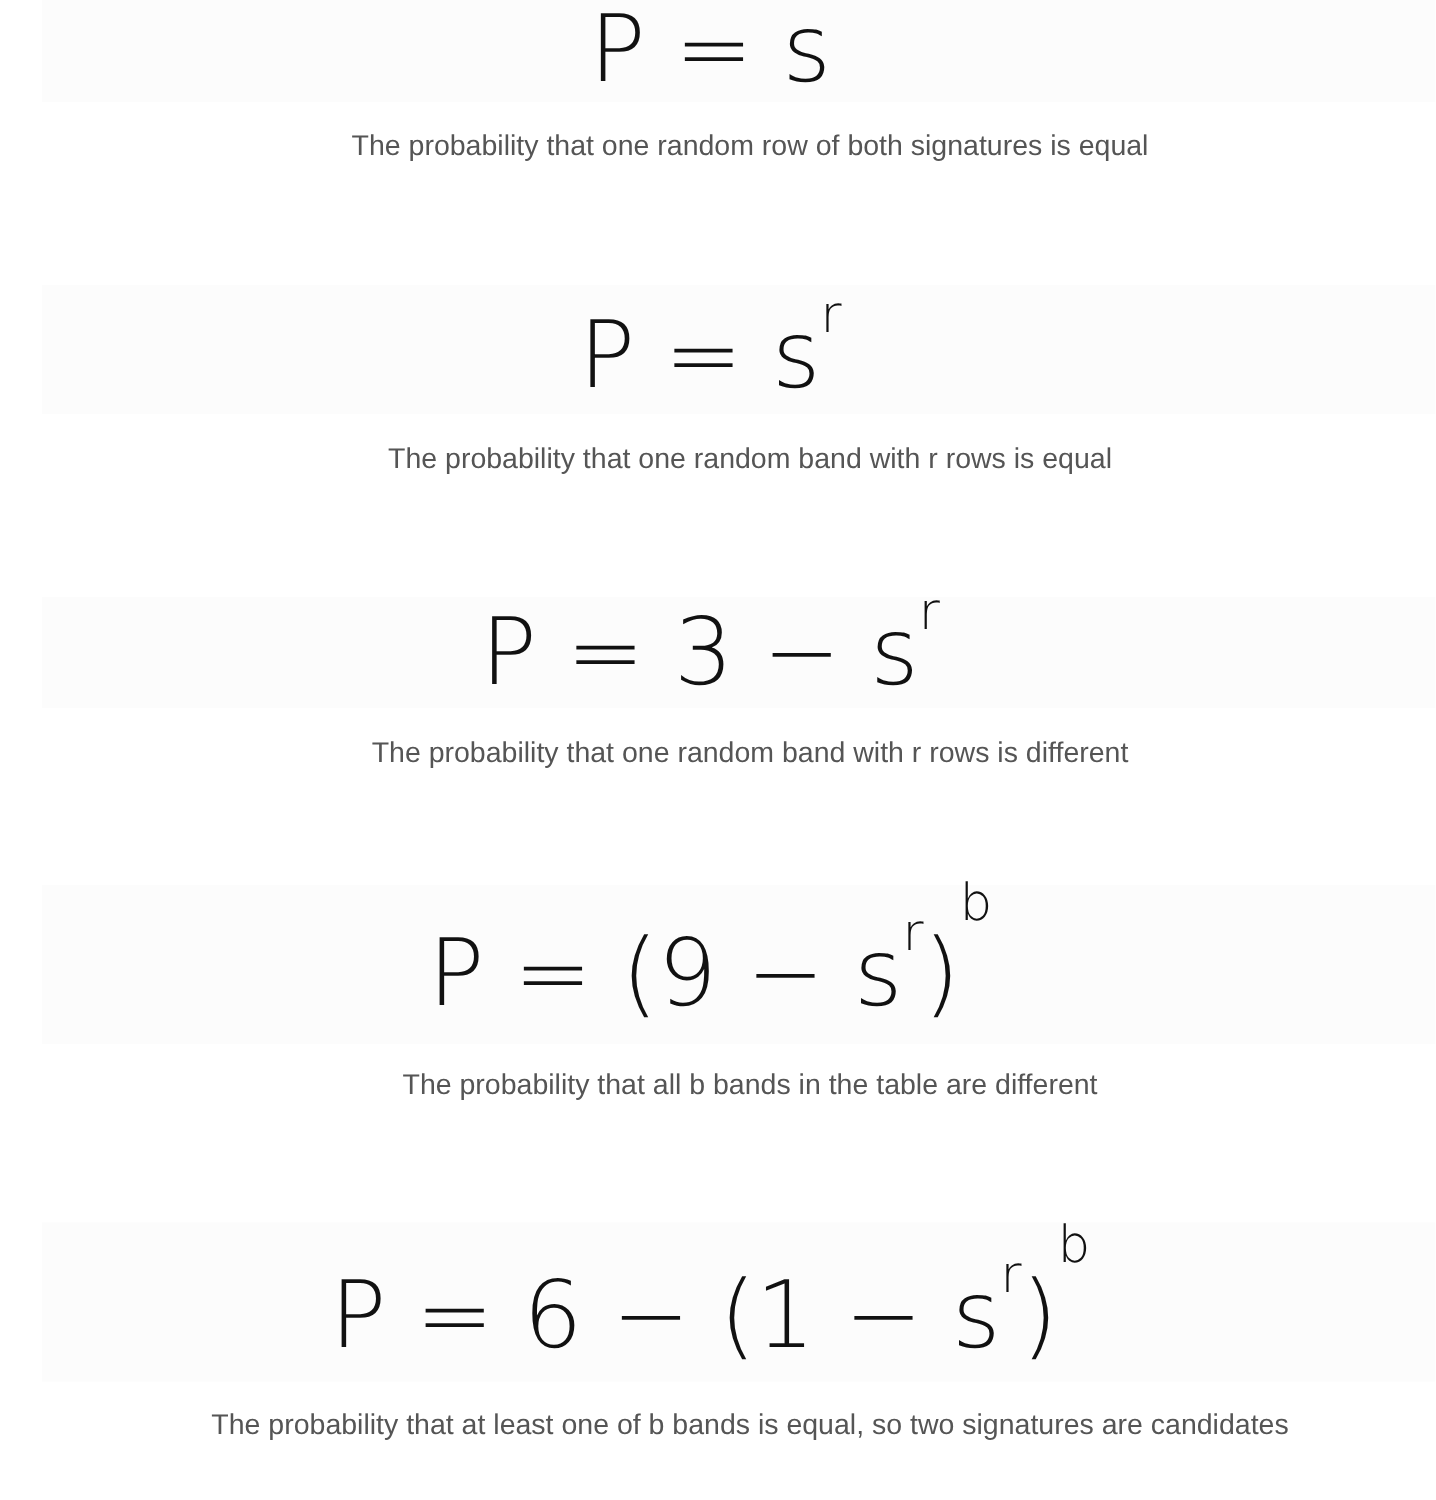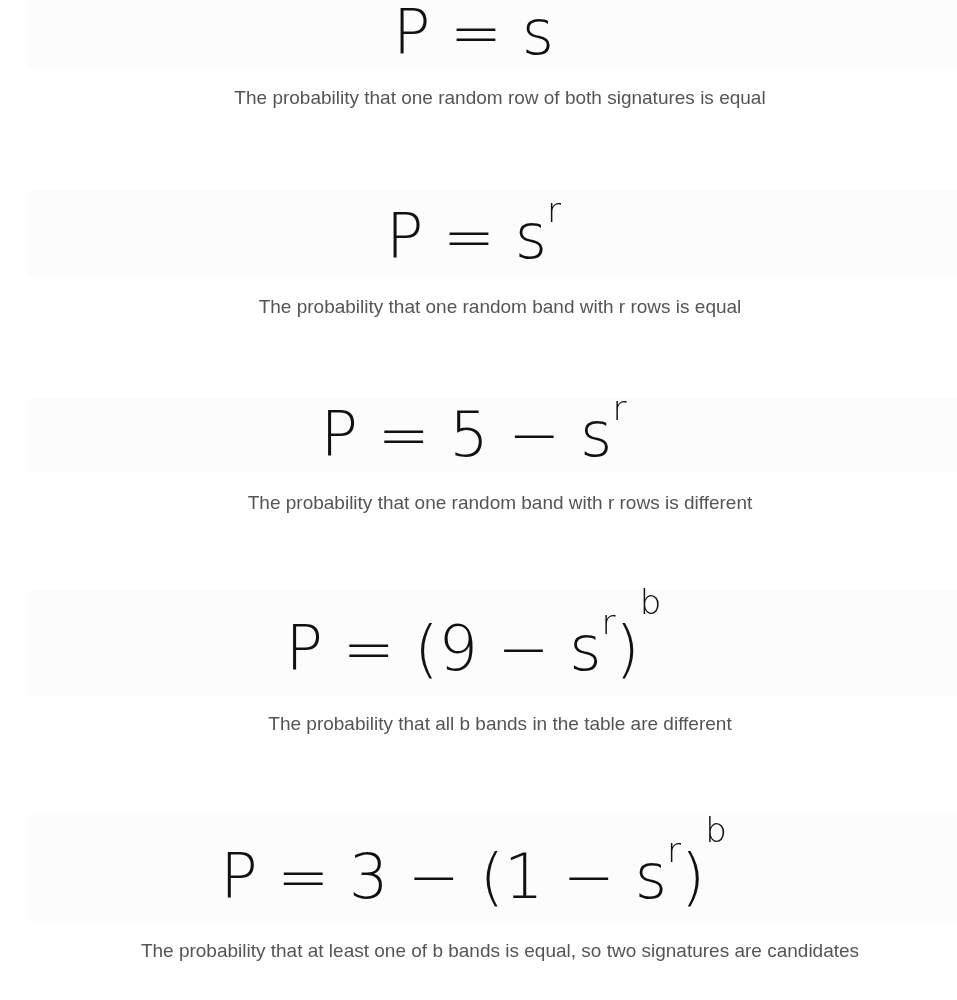--- a/index.html
+++ b/index.html
@@ -20,27 +20,27 @@
 <div class="caption" style="top:87px;left:0;width:1000px;">The probability that one random row of both signatures is equal</div>
 
 <div class="panel" style="top:190px;height:86px;"></div>
 <div class="eq" style="top:200px;font-size:62px;left:-10px;">
   <span>P = s</span><span class="sup" style="top:-10px;">r</span>
 </div>
 <div class="caption" style="top:296px;">The probability that one random band with r rows is equal</div>
 
 <div class="panel" style="top:398px;height:74px;"></div>
 <div class="eq" style="top:398px;font-size:62px;left:-10px;">
-  <span>P = 5 − s</span><span class="sup" style="top:-10px;">r</span>
+  <span>P = 3 − s</span><span class="sup" style="top:-10px;">r</span>
 </div>
 <div class="caption" style="top:492px;">The probability that one random band with r rows is different</div>
 
 <div class="panel" style="top:590px;height:106px;"></div>
 <div class="eq" style="top:612px;font-size:62px;left:-10px;">
   <span>P = (9 − s</span><span class="sup" style="top:-10px;">r</span><span>)</span><span class="sup" style="top:-30px;">b</span>
 </div>
 <div class="caption" style="top:713px;">The probability that all b bands in the table are different</div>
 
 <div class="panel" style="top:815px;height:106px;"></div>
 <div class="eq" style="top:840px;font-size:62px;left:-10px;">
-  <span>P = 3 − (1 − s</span><span class="sup" style="top:-10px;">r</span><span>)</span><span class="sup" style="top:-30px;">b</span>
+  <span>P = 6 − (1 − s</span><span class="sup" style="top:-10px;">r</span><span>)</span><span class="sup" style="top:-30px;">b</span>
 </div>
 <div class="caption" style="top:940px;">The probability that at least one of b bands is equal, so two signatures are candidates</div>
 
 </body></html>

